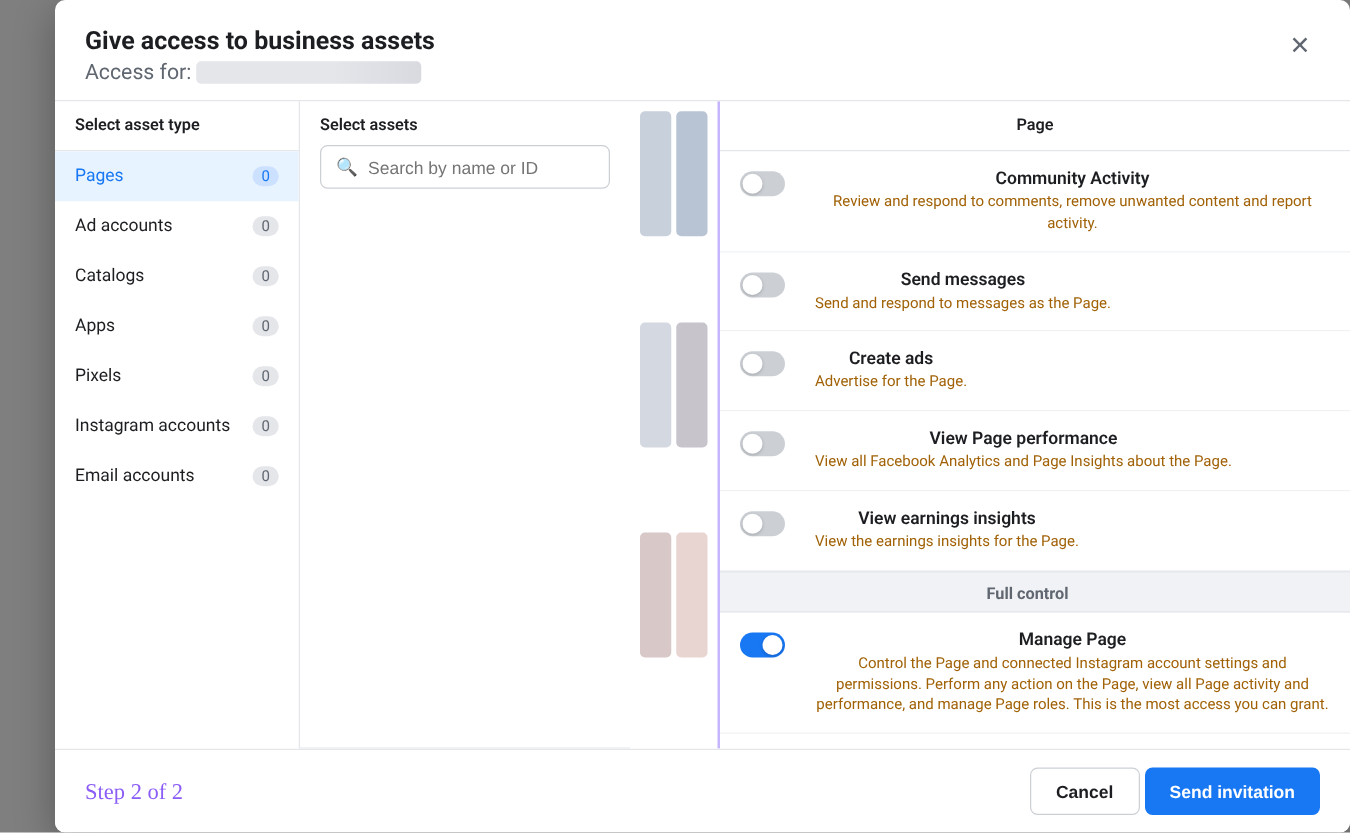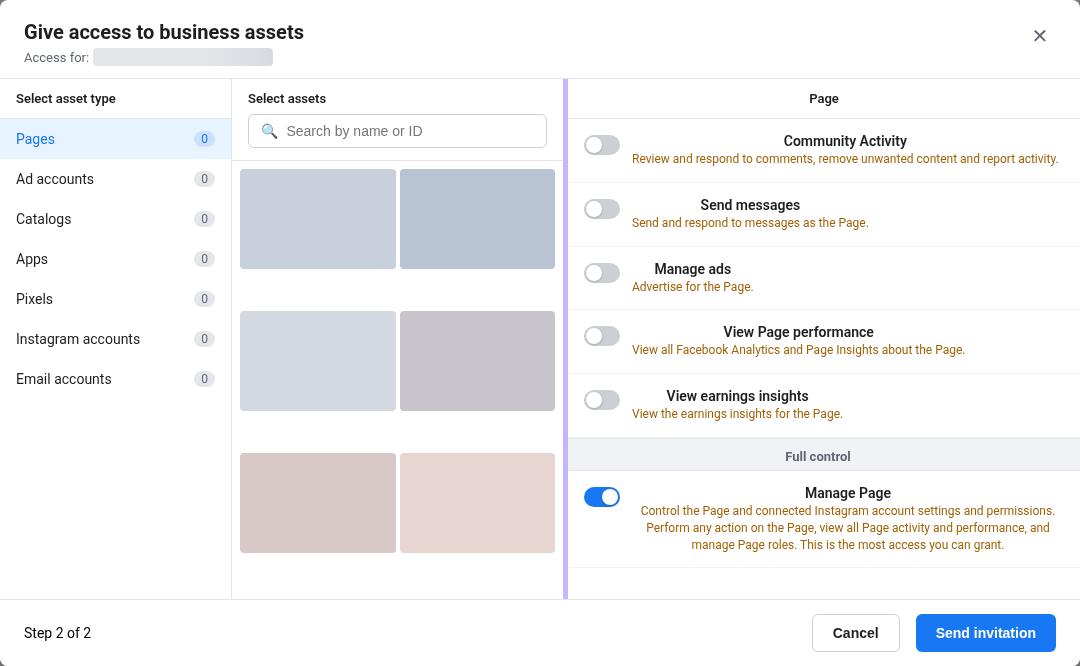--- a/index.html
+++ b/index.html
@@ -15,40 +15,41 @@
     }
     .modal {
       background: #fff;
       border-radius: 8px;
       width: 1080px;
       height: 666px;
       display: flex;
       flex-direction: column;
       overflow: hidden;
       box-shadow: 0 8px 32px rgba(0,0,0,0.3);
+      margin-left: 44px;
     }
     .modal-header {
       padding: 20px 24px 12px 24px;
       border-bottom: 1px solid #e4e6ea;
       display: flex;
       align-items: flex-start;
       justify-content: space-between;
       flex-shrink: 0;
     }
     .modal-header-left h2 {
       font-size: 20px;
       font-weight: 700;
       color: #1c1e21;
     }
     .access-for-row {
       display: flex;
       align-items: center;
       gap: 4px;
       margin-top: 4px;
-      font-size: 13px;
+      font-size: 17px;
       color: #606770;
     }
     .access-for-bar {
       width: 180px;
       height: 18px;
       background: linear-gradient(90deg, #e4e6ea 60%, #d8dae0 100%);
       border-radius: 4px;
     }
     .close-btn {
       background: none;
@@ -64,21 +65,21 @@
       align-items: center;
       justify-content: center;
     }
     .modal-body {
       display: flex;
       flex: 1;
       overflow: hidden;
     }
     
     .panel-asset-type {
-      width: 232px;
+      width: 196px;
       border-right: 1px solid #e4e6ea;
       display: flex;
       flex-direction: column;
       flex-shrink: 0;
     }
     .panel-header {
       padding: 12px 16px;
       font-size: 13px;
       font-weight: 600;
       color: #1c1e21;
@@ -109,23 +110,22 @@
       border-radius: 10px;
       padding: 1px 7px;
     }
     .asset-type-item.active .asset-count {
       background: #cce0ff;
       color: #1877f2;
     }
     
     .panel-select-assets {
       width: 336px;
-      border-right: 5px solid #c4b5fd;
-      display: flex;
-      flex-direction: column;
+      border-right: 2px solid #c4b5fd;
+      display: flex;
       flex-shrink: 0;
     }
     .search-container {
       padding: 12px 16px;
       border-bottom: 1px solid #e4e6ea;
     }
     .search-box {
       display: flex;
       align-items: center;
       gap: 8px;
@@ -175,21 +175,21 @@
       border-bottom: 1px solid #e4e6ea;
     }
     .permissions-list {
       flex: 1;
       overflow-y: auto;
       padding: 0;
     }
     .permission-item {
       display: flex;
       align-items: flex-start;
-      gap: 12px;
+      gap: 24px;
       padding: 14px 16px;
       border-bottom: 1px solid #f0f2f5;
     }
     .toggle-container {
       position: relative;
       width: 36px;
       height: 20px;
       flex-shrink: 0;
       margin-top: 2px;
     }
@@ -244,26 +244,27 @@
     .modal-footer {
       display: flex;
       align-items: center;
       justify-content: space-between;
       padding: 14px 24px;
       border-top: 1px solid #e4e6ea;
       flex-shrink: 0;
       background: #fff;
     }
     .step-label {
-      font-size: 14px;
-      color: #000000;
+      font-size: 18px;
+      color: #8b5cf6;
+      font-family: Liberation Serif, serif;
     }
     .footer-actions {
       display: flex;
-      gap: 16px;
+      gap: 4px;
     }
     .btn-cancel {
       padding: 10px 20px;
       border-radius: 6px;
       border: 1px solid #ccd0d5;
       background: #fff;
       font-size: 14px;
       font-weight: 600;
       color: #1c1e21;
       cursor: pointer;
@@ -378,21 +379,21 @@
       <div class="permission-desc">Send and respond to messages as the Page.</div>
     </div>
   </div>
           <div class="permission-item">
     <div class="toggle-container">
       <div class="toggle-track">
         <div class="toggle-thumb"></div>
       </div>
     </div>
     <div class="permission-content">
-      <div class="permission-title">Manage ads</div>
+      <div class="permission-title">Create ads</div>
       <div class="permission-desc">Advertise for the Page.</div>
     </div>
   </div>
           <div class="permission-item">
     <div class="toggle-container">
       <div class="toggle-track">
         <div class="toggle-thumb"></div>
       </div>
     </div>
     <div class="permission-content">

